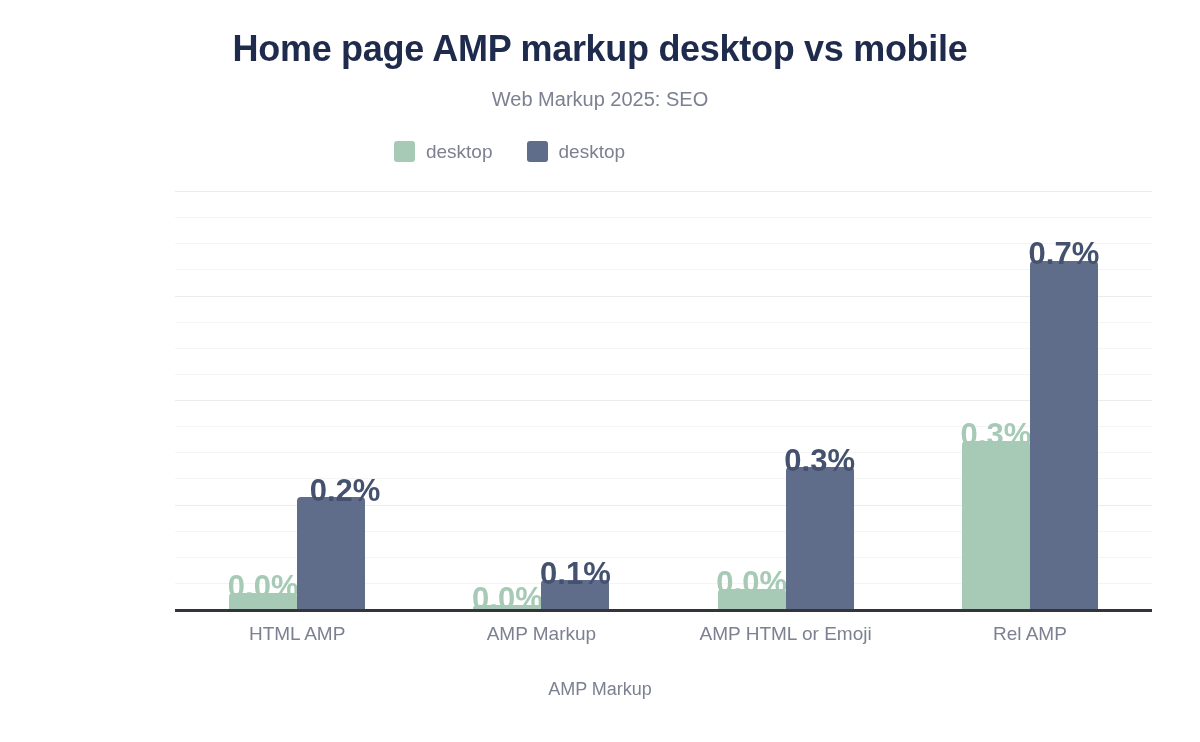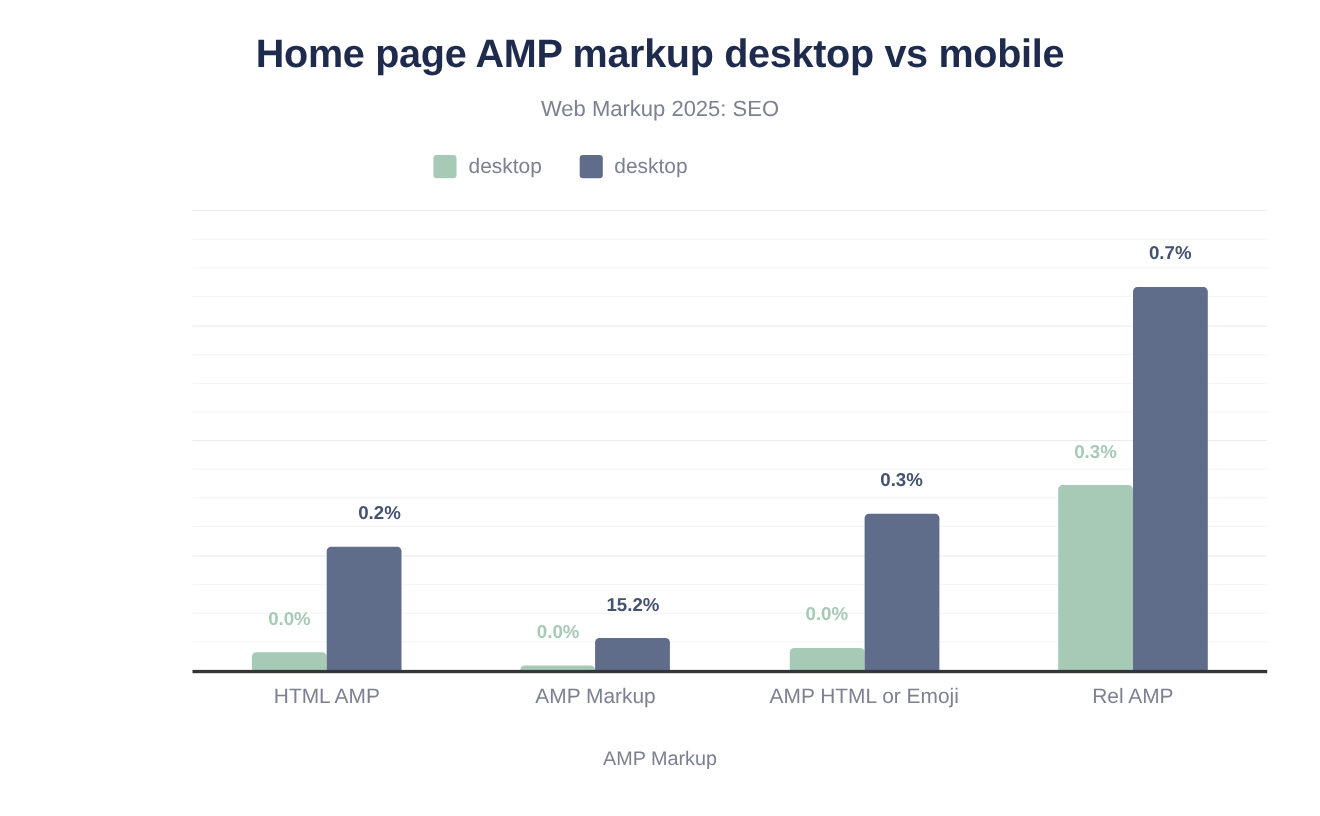--- a/index.html
+++ b/index.html
@@ -103,24 +103,25 @@
   .bar {
     position: absolute;
     bottom: 0;
     border-radius: 4px 4px 0 0;
   }
   .bar.desktop { background: #a6cab6; }
   .bar.mobile  { background: #5f6c8a; }
 
   .datalabel {
     position: absolute;
-    font-size: 17px;
+    font-size: 31px;
     font-weight: bold;
     white-space: nowrap;
     transform: translateX(-50%);
+    margin-top: 16px;
   }
   .datalabel.desktop { color: #a6cab6; }
   .datalabel.mobile  { color: #44526f; }
 
   
   .xtick {
     position: absolute;
     top: 432px;
     font-size: 19px;
     color: #7c8091;
@@ -181,21 +182,21 @@
       <div class="group" style="left: 0px; width: 977px;">
         <div class="bar desktop" style="left: 54.125px; width: 68px; height: 15.675px; background: rgb(166, 202, 182);"></div>
         <div class="datalabel desktop" style="left: 88.125px; top: 362.325px;">0.0%</div>
         <div class="bar mobile" style="left: 122.125px; width: 68px; height: 112.337px; background: rgb(95, 108, 138);"></div>
         <div class="datalabel mobile" style="left: 170px; top: 265.663px;">0.2%</div>
       </div>
       <div class="group" style="left: 0px; width: 977px;">
         <div class="bar desktop" style="left: 298.375px; width: 68px; height: 4.18px; background: rgb(166, 202, 182);"></div>
         <div class="datalabel desktop" style="left: 332.375px; top: 373.82px;">0.0%</div>
         <div class="bar mobile" style="left: 366.375px; width: 68px; height: 28.7375px; background: rgb(95, 108, 138);"></div>
-        <div class="datalabel mobile" style="left: 400.375px; top: 349.262px;">15.2%</div>
+        <div class="datalabel mobile" style="left: 400.375px; top: 349.262px;">0.1%</div>
       </div>
       <div class="group" style="left: 0px; width: 977px;">
         <div class="bar desktop" style="left: 542.625px; width: 68px; height: 19.855px; background: rgb(166, 202, 182);"></div>
         <div class="datalabel desktop" style="left: 576.625px; top: 358.145px;">0.0%</div>
         <div class="bar mobile" style="left: 610.625px; width: 68px; height: 142.12px; background: rgb(95, 108, 138);"></div>
         <div class="datalabel mobile" style="left: 644.625px; top: 235.88px;">0.3%</div>
       </div>
       <div class="group" style="left: 0px; width: 977px;">
         <div class="bar desktop" style="left: 786.875px; width: 68px; height: 168.245px; background: rgb(166, 202, 182);"></div>
         <div class="datalabel desktop" style="left: 820.875px; top: 209.755px;">0.3%</div>

